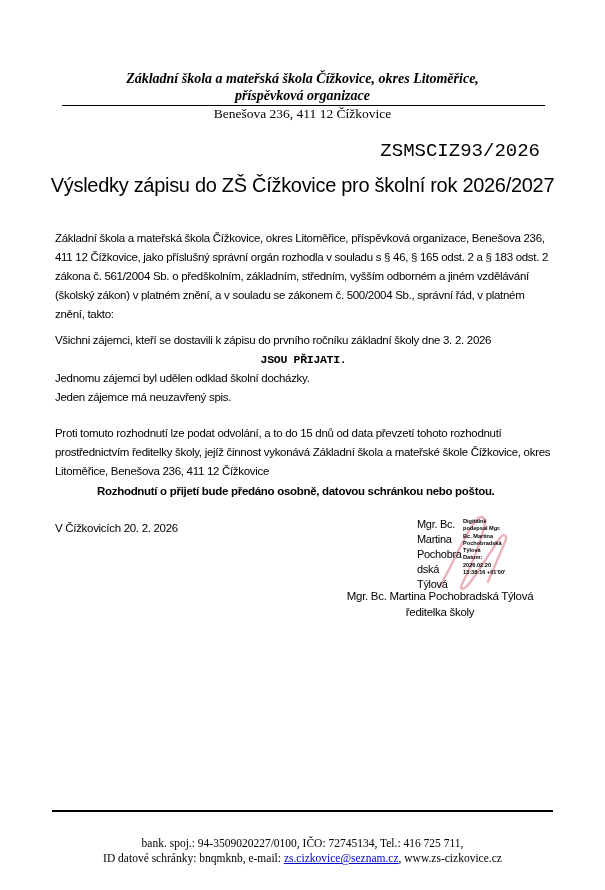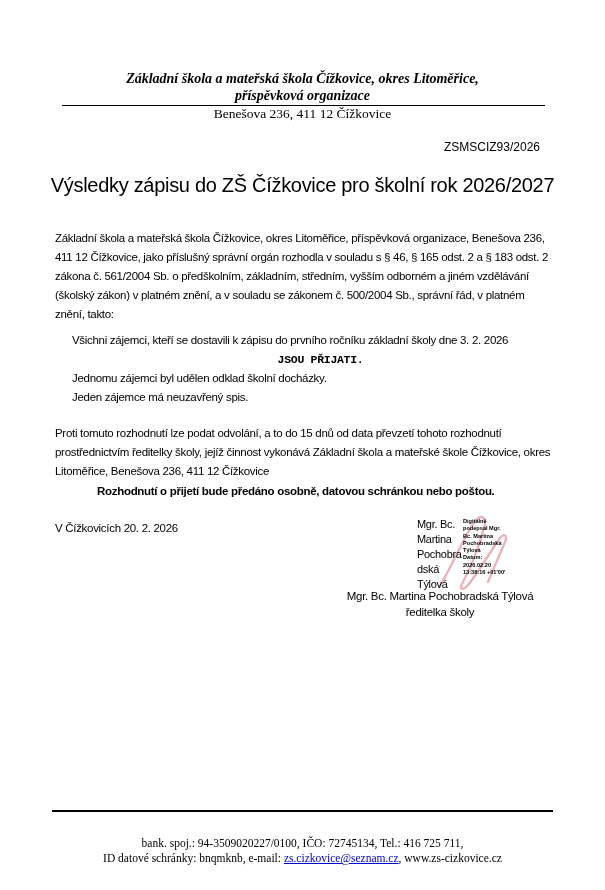--- a/index.html
+++ b/index.html
@@ -21,35 +21,35 @@
   }
   .letterhead .org{font-weight:bold;font-style:italic;}
   .letterhead .addr{font-size:13.5px;margin-top:1px;}
   .rule-top{
     position:absolute;left:62px;top:105px;width:483px;height:0;
     border-top:1.6px solid #000;
   }
   
   .reference{
     position:absolute;top:140px;right:65px;
-    font-family:Liberation Sans, sans-serif;
-    font-size:12px;
+    font-family:Liberation Mono, monospace;
+    font-size:19px;
   }
   .doc-title{
     position:absolute;top:174px;left:0;width:605px;
     text-align:center;
     font-size:20px;letter-spacing:-0.3px;
   }
   
   .bodycol{
     position:absolute;left:55px;width:497px;
     font-size:11.5px;letter-spacing:-0.3px;line-height:19px;
   }
   .p1{top:229px;}
-  .results{top:331px;margin-left:17px;}
+  .results{top:331px;}
   .results .long{white-space:nowrap;}
   .results .accepted{font-weight:bold;text-align:center;font-family:Liberation Mono, monospace;}
   .appeal{top:424px;}
   .delivery{top:482px;font-weight:bold;white-space:nowrap;margin-left:42px;}
   .place-date{top:519px;}
   
   .sig-flourish{
     position:absolute;left:432px;top:514px;width:95px;height:80px;
   }
   .sig-name{

